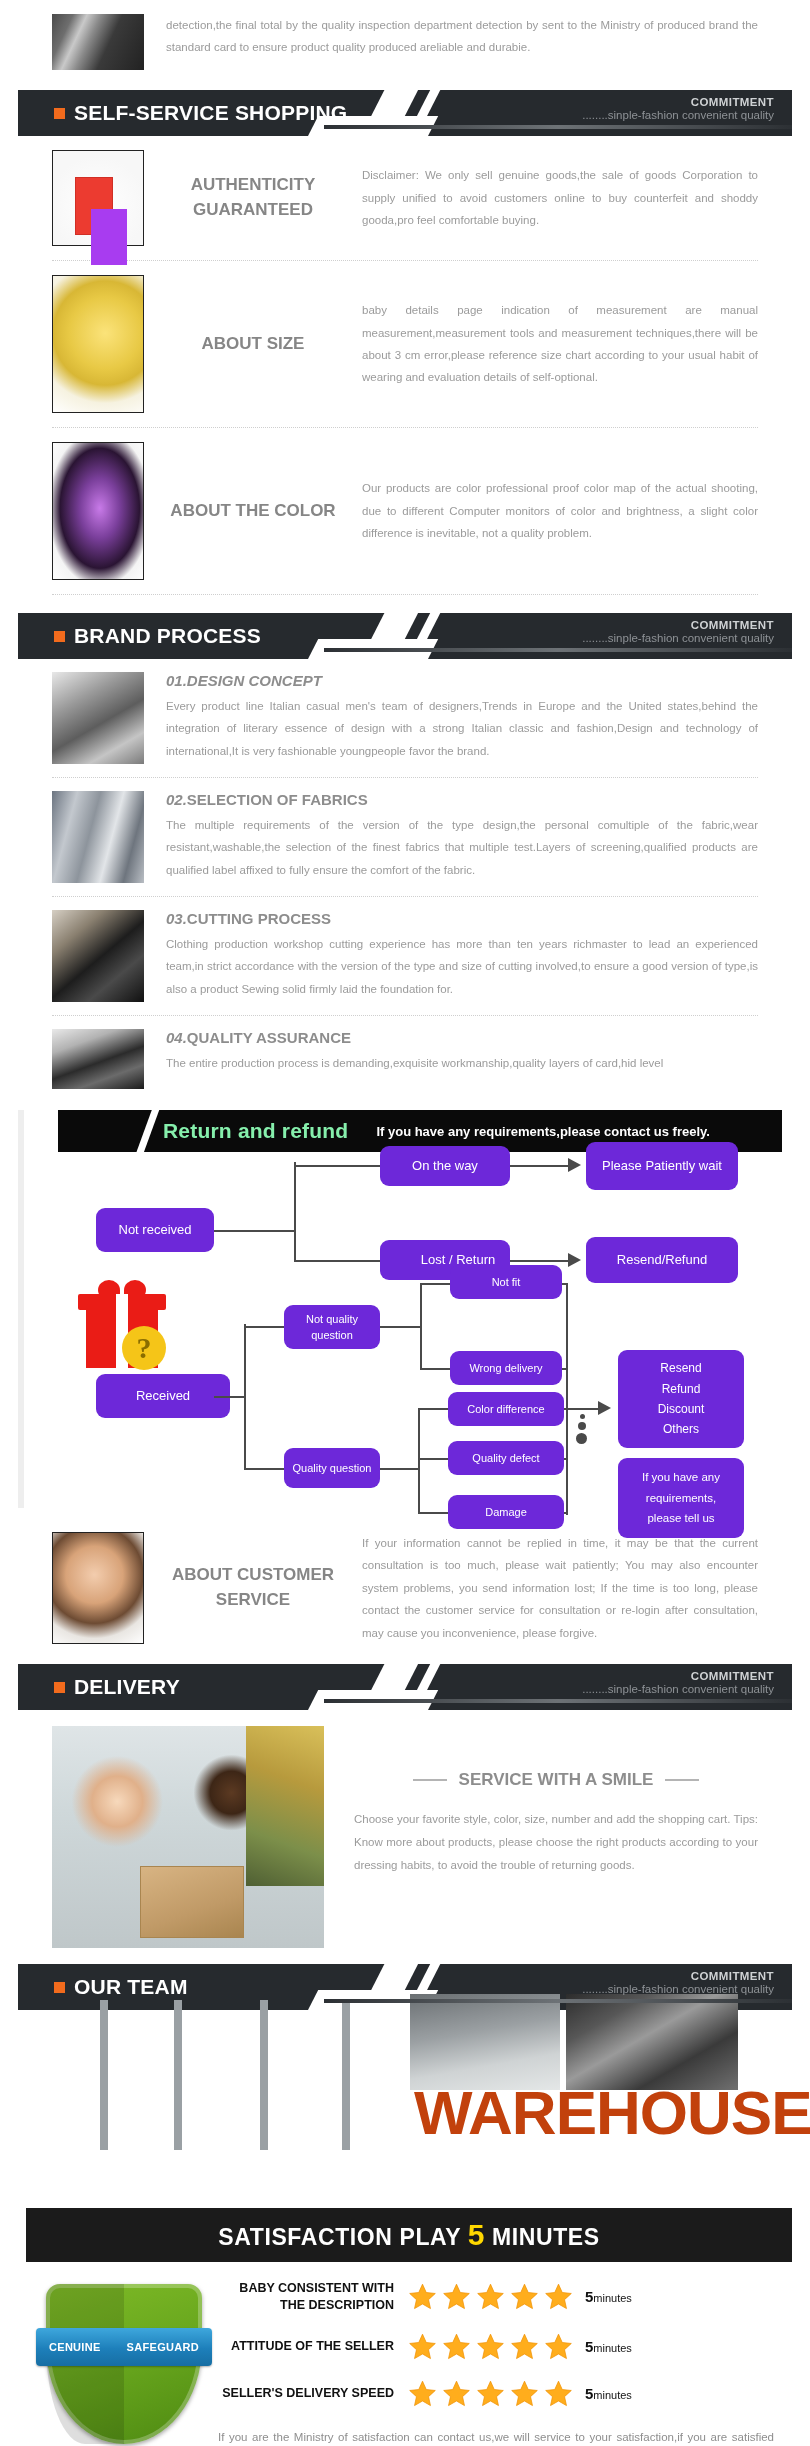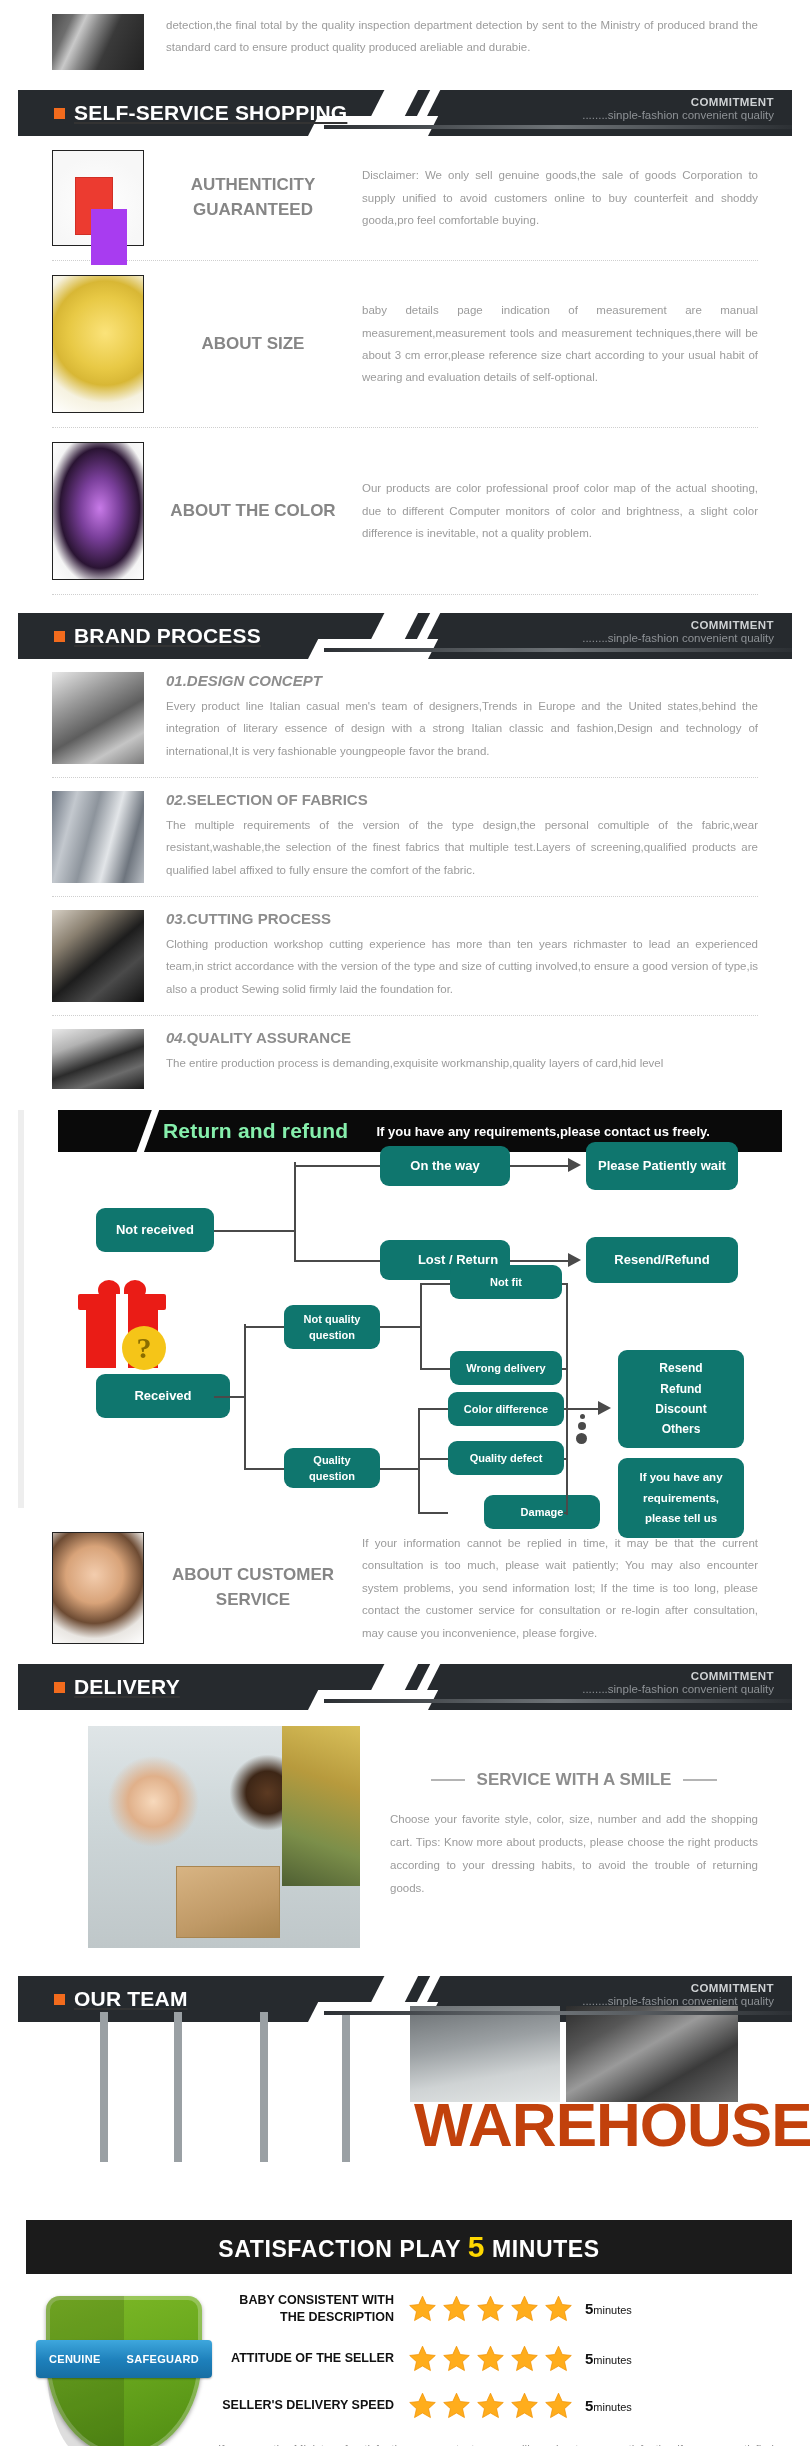--- a/index.html
+++ b/index.html
@@ -34,21 +34,21 @@
   .ribbon .slash2 {
     position: absolute; top: -20px; left: 400px; width: 9px; height: 90px;
     background: #ffffff; transform: rotate(27deg);
   }
   .ribbon .wedge {
     position: absolute; bottom: -20px; left: 290px; width: 120px; height: 40px;
     background: #ffffff; transform: skewX(-27deg);
   }
   .ribbon-title {
     position: absolute; left: 36px; top: 50%; transform: translateY(-50%);
-    display: flex; align-items: center; gap: 9px; z-index: 3; text-decoration: underline;
+    display: flex; align-items: center; gap: 9px; z-index: 3;
   }
   .ribbon-sq { width: 11px; height: 11px; background: #f26b1d; }
   .ribbon-label {
     color: #ffffff; font-size: 21px; font-weight: bold; letter-spacing: 0.2px;
   }
   .ribbon-right {
     position: absolute; right: 18px; top: 6px; text-align: right; z-index: 3;
   }
   .ribbon-commit { color: #cfd2d4; font-size: 11.5px; font-weight: bold; letter-spacing: 0.4px; }
   .ribbon-tag { color: #8e9296; font-size: 11.5px; margin-top: 1px; }
@@ -116,23 +116,23 @@
     position: absolute; left: 86px; top: -10px; width: 7px; height: 64px;
     background: #ffffff; transform: rotate(20deg);
   }
   .flow-bar .ftitle {
     color: #86efac; font-size: 21px; font-weight: bold; margin-left: 105px; letter-spacing: 0.2px;
   }
   .flow-bar .fnote { color: #ffffff; font-size: 13px; font-weight: bold; margin-left: 28px; }
 
   .flow-canvas { position: relative; height: 350px; margin: 0 10px 0 28px; }
   .node {
-    position: absolute; background: #0f766e; color: #ffffff; border-radius: 9px;
+    position: absolute; background: #6d28d9; color: #ffffff; border-radius: 9px;
     display: flex; align-items: center; justify-content: center; text-align: center;
-    font-size: 11px; font-weight: bold; line-height: 1.5; padding: 4px 6px;
+    font-size: 11px; font-weight: normal; line-height: 1.5; padding: 4px 6px;
   }
   .node.big { font-size: 13px; }
   .line { position: absolute; background: #4a4a4a; }
   .hline { height: 1.5px; }
   .vline { width: 1.5px; }
   .arrow {
     position: absolute; width: 0; height: 0;
     border-top: 7px solid transparent; border-bottom: 7px solid transparent;
     border-left: 13px solid #4a4a4a;
   }
@@ -145,21 +145,21 @@
   .gift-ribv { position: absolute; left: 40px; top: 16px; width: 12px; height: 74px; background: #ffffff; }
   .gift-bowl { position: absolute; left: 22px; top: 2px; width: 22px; height: 20px; background: #ea1c16; border-radius: 50% 50% 0 50%; }
   .gift-bowr { position: absolute; left: 48px; top: 2px; width: 22px; height: 20px; background: #ea1c16; border-radius: 50% 50% 50% 0; }
   .gift-q {
     position: absolute; left: 46px; top: 48px; width: 44px; height: 44px; background: #f5c518;
     border-radius: 50%; color: #8a6d00; font-size: 30px; font-weight: bold;
     display: flex; align-items: center; justify-content: center; font-family: "Liberation Serif", serif;
   }
 
   
-  .delivery-body { display: flex; padding: 16px 52px 28px 52px; align-items: flex-start; margin-left: 36px; }
+  .delivery-body { display: flex; padding: 16px 52px 16px 52px; align-items: flex-start; }
   .delivery-photo {
     width: 272px; height: 222px; flex: 0 0 272px; margin-right: 30px;
     background:
       radial-gradient(circle at 24% 34%, #f7d9bc 0%, #e0b08a 10%, rgba(224,176,138,0) 18%),
       radial-gradient(circle at 66% 30%, #5c3a22 0%, #3d2616 9%, rgba(61,38,22,0) 16%),
       linear-gradient(180deg, #dfe5e7 0%, #cfd8da 38%, #bfc7c9 100%);
       position: relative; overflow: hidden;
   }
   .delivery-photo .parcel {
     position: absolute; left: 88px; bottom: 10px; width: 104px; height: 72px;
@@ -383,21 +383,21 @@
       <div class="node" style="left:392px; top:113px; width:112px; height:34px;">Not fit</div>
       <div class="node" style="left:392px; top:199px; width:112px; height:34px;text-align:center;">Wrong delivery</div>
 
       <div class="line hline" style="left:322px; top:316px; width:38px;"></div>
       <div class="line vline" style="left:360px; top:256px; height:104px;"></div>
       <div class="line hline" style="left:360px; top:256px; width:30px;"></div>
       <div class="line hline" style="left:360px; top:306px; width:30px;"></div>
       <div class="line hline" style="left:360px; top:360px; width:30px;"></div>
       <div class="node" style="left:390px; top:240px; width:116px; height:34px;">Color difference</div>
       <div class="node" style="left:390px; top:289px; width:116px; height:34px;">Quality defect</div>
-      <div class="node" style="left:390px; top:343px; width:116px; height:34px;margin-left:36px;">Damage</div>
+      <div class="node" style="left:390px; top:343px; width:116px; height:34px;">Damage</div>
 
       <div class="line vline" style="left:508px; top:131px; height:232px;"></div>
       <div class="line hline" style="left:504px; top:131px; width:6px;"></div>
       <div class="line hline" style="left:504px; top:216px; width:6px;"></div>
       <div class="line hline" style="left:506px; top:256px; width:4px;"></div>
       <div class="line hline" style="left:506px; top:306px; width:4px;"></div>
       <div class="line hline" style="left:506px; top:360px; width:4px;"></div>
       <div class="line hline" style="left:508px; top:256px; width:36px;"></div>
       <div class="arrow" style="left:540px; top:249px;"></div>
 

